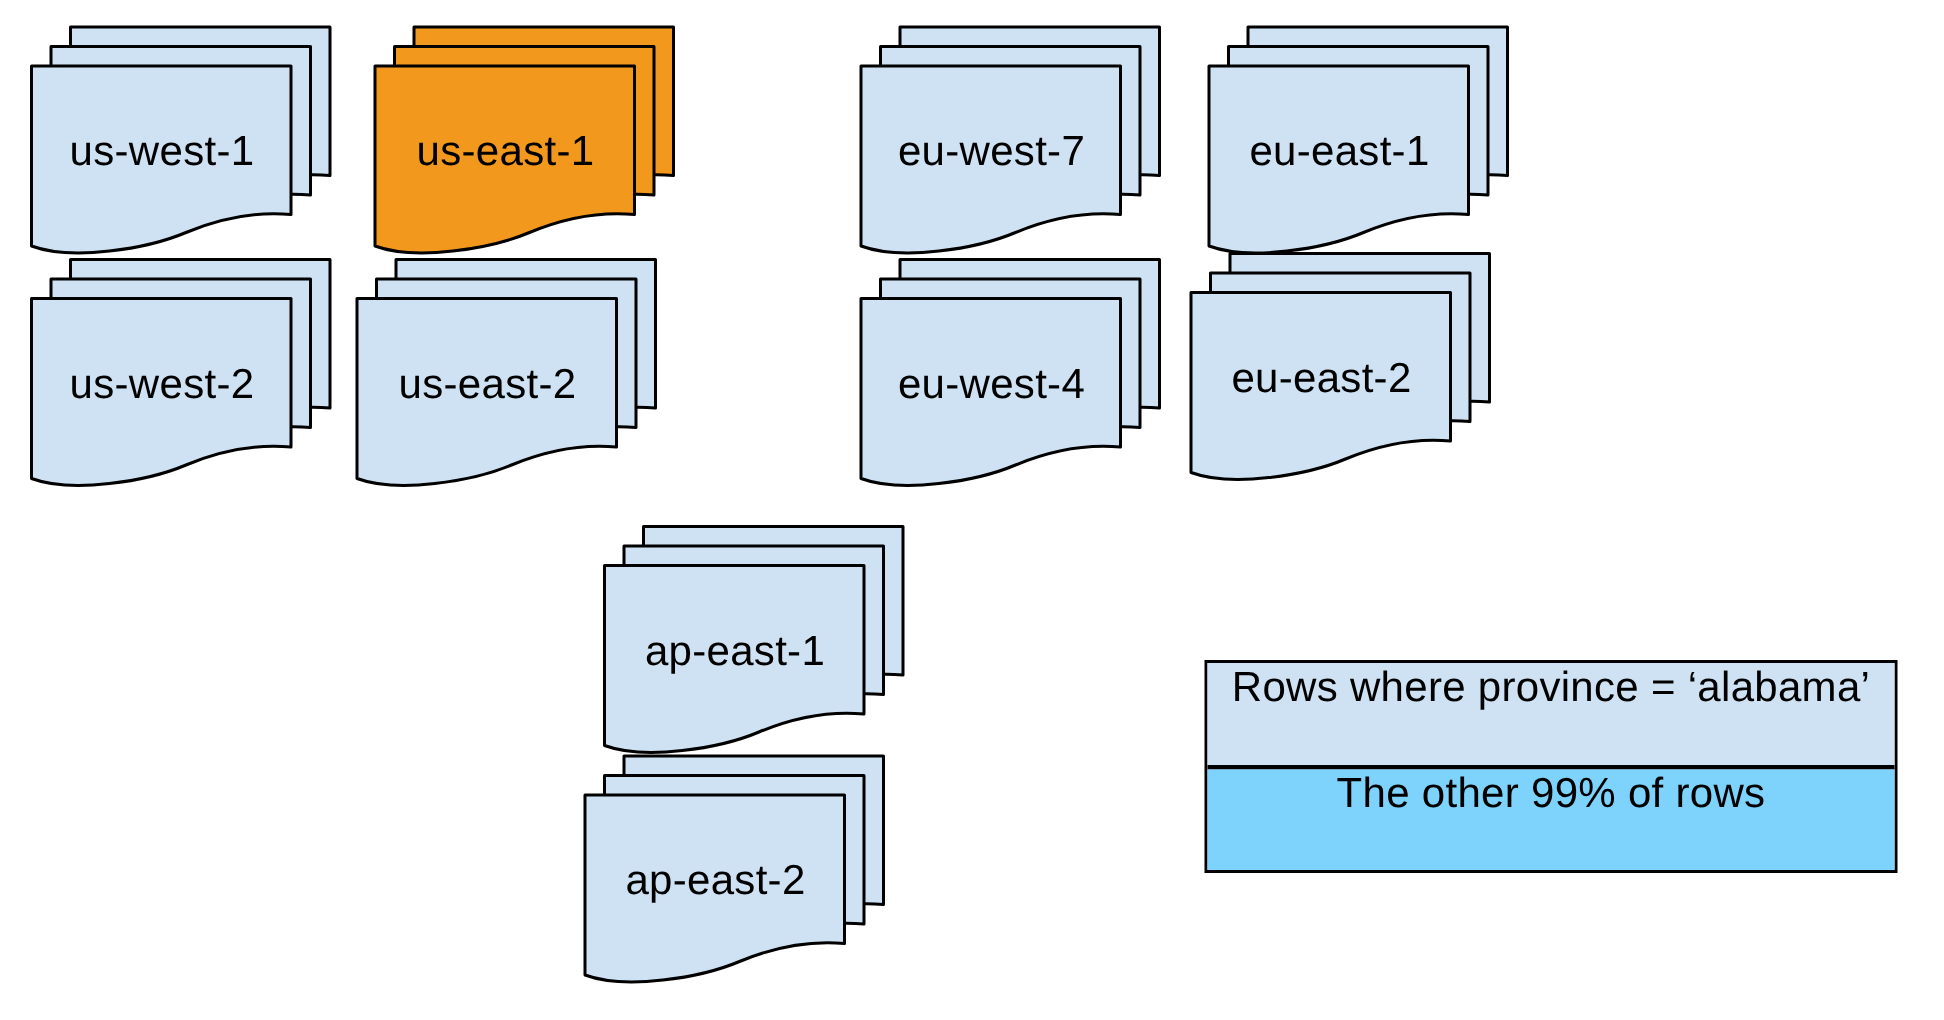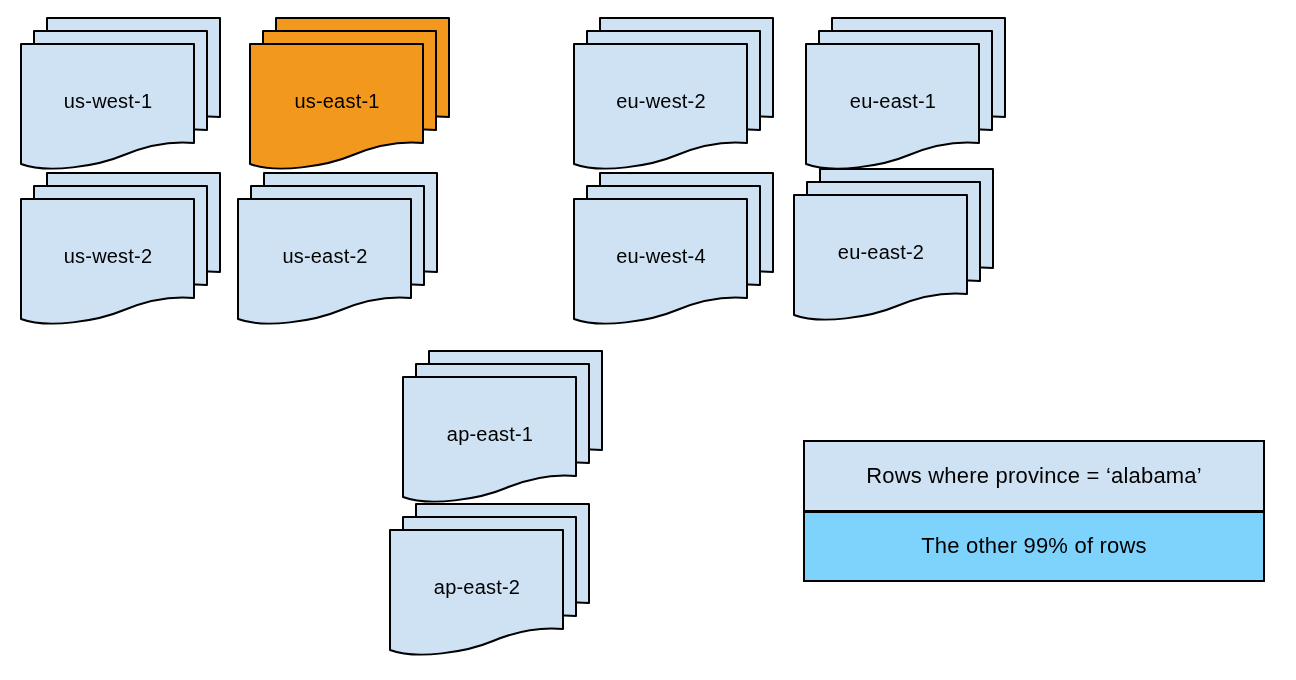--- a/index.html
+++ b/index.html
@@ -35,42 +35,42 @@
   }
   .stack-label {
     position: absolute;
     left: 0;
     top: 64px;
     width: 176px;
     height: 40px;
     display: flex;
     align-items: center;
     justify-content: center;
-    font-size: 20px;
+    font-size: 28px;
     letter-spacing: 0.2px;
     white-space: nowrap;
     pointer-events: none;
   }
   .legend {
     position: absolute;
     left: 803px;
     top: 440px;
     width: 462px;
     height: 142px;
     border: 2px solid #000000;
     box-sizing: border-box;
     display: flex;
     flex-direction: column;
   }
   .legend-row {
     flex: 1;
     display: flex;
-    align-items: center;
+    align-items: flex-start;
     justify-content: center;
-    font-size: 22px;
+    font-size: 28px;
     letter-spacing: 0.2px;
   }
   .legend-row-top {
     border-bottom: 3px solid #000000;
   }
 </style>
 </head>
 <body>
 
 <div class="canvas">
@@ -92,21 +92,21 @@
     </svg>
     <div class="stack-label">us-east-1</div>
   </div>
 
   <div class="stack" style="left: 573px; top: 17px;">
     <svg viewBox="0 0 200 155" width="200" height="155">
       <path class="sheet" transform="translate(26,0)" d="M1,1 L174,1 L174,100 C152,98 128,102 104,112 C78,123 28,131 1,121 Z" fill="#CFE2F3"></path>
       <path class="sheet" transform="translate(13,13)" d="M1,1 L174,1 L174,100 C152,98 128,102 104,112 C78,123 28,131 1,121 Z" fill="#CFE2F3"></path>
       <path class="sheet" transform="translate(0,26)" d="M1,1 L174,1 L174,100 C152,98 128,102 104,112 C78,123 28,131 1,121 Z" fill="#CFE2F3"></path>
     </svg>
-    <div class="stack-label">eu-west-2</div>
+    <div class="stack-label">eu-west-7</div>
   </div>
 
   <div class="stack" style="left: 805px; top: 17px;">
     <svg viewBox="0 0 200 155" width="200" height="155">
       <path class="sheet" transform="translate(26,0)" d="M1,1 L174,1 L174,100 C152,98 128,102 104,112 C78,123 28,131 1,121 Z" fill="#CFE2F3"></path>
       <path class="sheet" transform="translate(13,13)" d="M1,1 L174,1 L174,100 C152,98 128,102 104,112 C78,123 28,131 1,121 Z" fill="#CFE2F3"></path>
       <path class="sheet" transform="translate(0,26)" d="M1,1 L174,1 L174,100 C152,98 128,102 104,112 C78,123 28,131 1,121 Z" fill="#CFE2F3"></path>
     </svg>
     <div class="stack-label">eu-east-1</div>
   </div>

